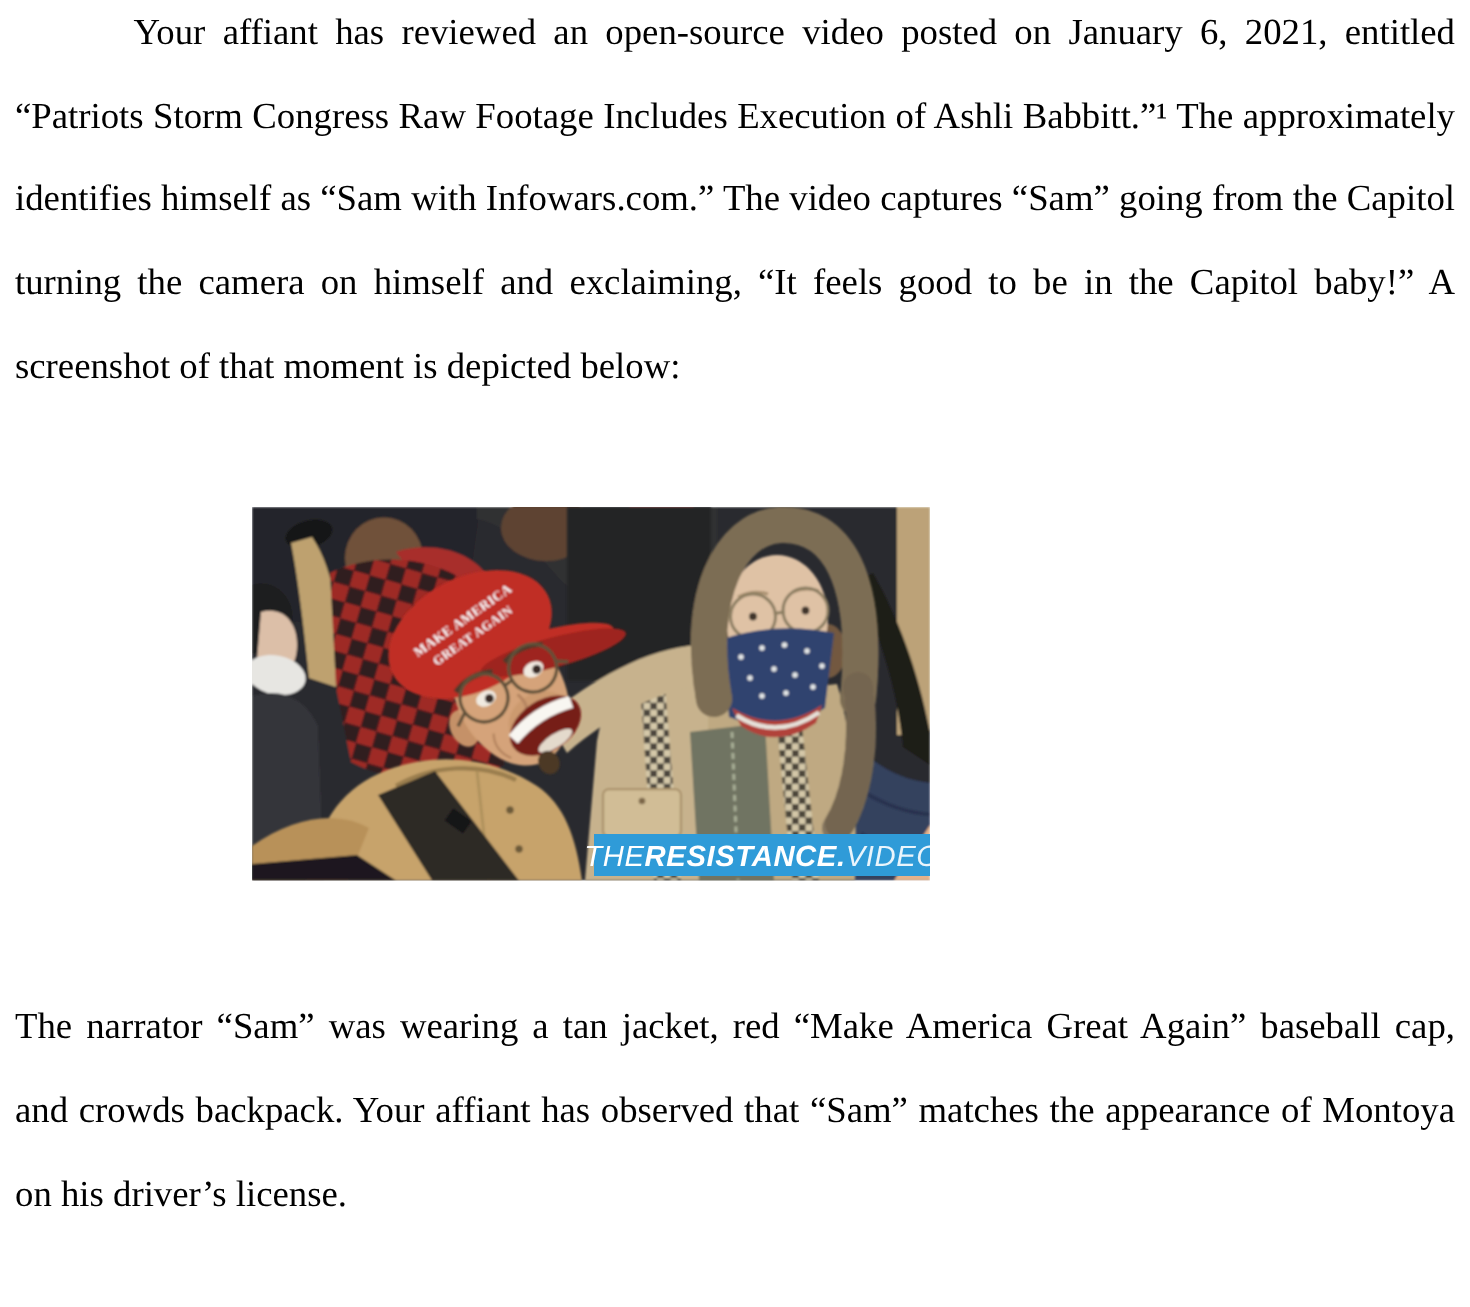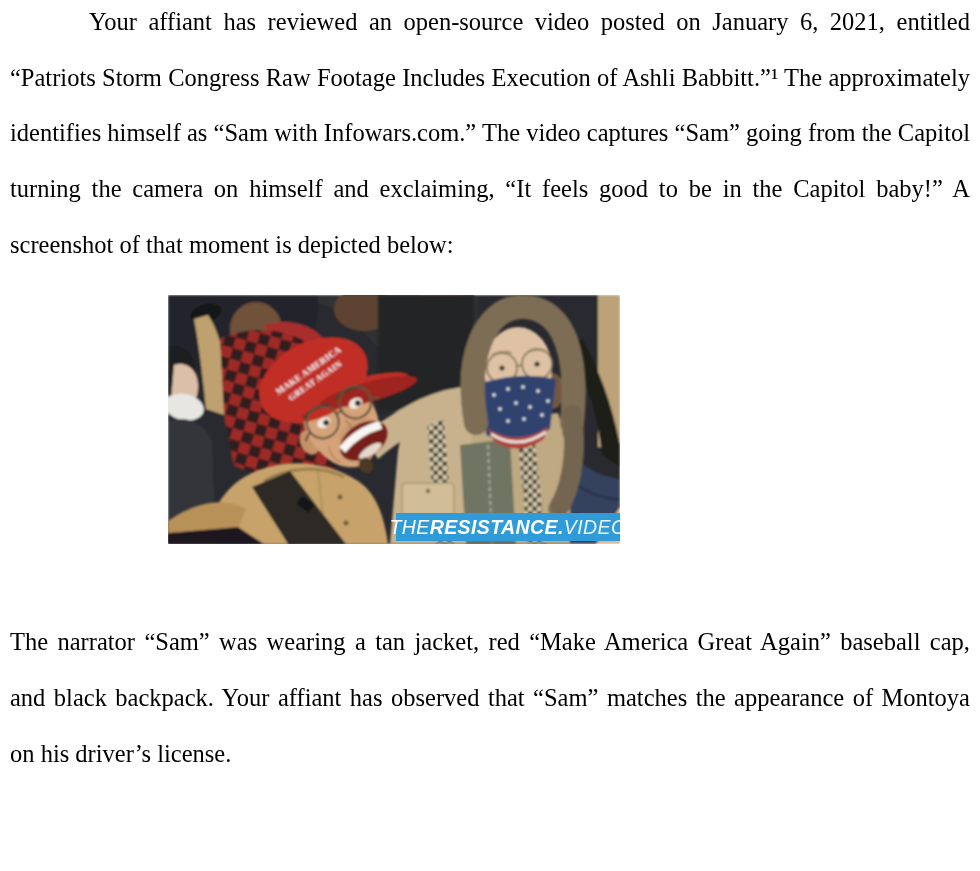--- a/index.html
+++ b/index.html
@@ -10,21 +10,21 @@
   .doc{padding:0 10px;font-size:24.5px;line-height:55.7px;}
   .line{
     text-align:justify;text-align-last:justify;-moz-text-align-last:justify;
     height:55.7px;white-space:normal;
   }
   .line.lastline{text-align:right;text-align-last:left;-moz-text-align-last:left;}
   .line.indent{text-indent:79px;}
   .p1{margin-top:-6px;}
   .p2{margin-top:34px;}
   figure.photo{
-    margin:23px 0 0 158px;width:452px;height:285px;padding:0;
+    margin:66px 0 0 158px;width:452px;height:285px;padding:0;
     line-height:0;
   }
   figure.photo svg{display:block;}
 </style>
 </head>
 <body>
 
 <div class="doc">
 
   <div class="p1">
@@ -183,17 +183,17 @@
 
       <g>
         <rect x="228" y="218" width="224" height="28" fill="#2f9bd8"></rect>
         <text x="340" y="239" text-anchor="middle" font-family="'Liberation Sans', sans-serif" font-size="19.5" font-style="italic" fill="#ffffff" letter-spacing="0.4"><tspan font-weight="500">THE</tspan><tspan font-weight="800">RESISTANCE</tspan><tspan font-weight="800">.</tspan><tspan font-weight="400" fill="#eaf5fc">VIDEO</tspan></text>
       </g>
     </svg>
   </figure>
 
   <div class="p2">
     <div class="line">The narrator “Sam” was wearing a tan jacket, red “Make America Great Again” baseball cap,</div>
-    <div class="line">and black backpack.  Your affiant has observed that “Sam” matches the appearance of Montoya</div>
+    <div class="line">and crowds backpack.  Your affiant has observed that “Sam” matches the appearance of Montoya</div>
     <div class="line lastline">on his driver’s license.</div>
   </div>
 
 </div>
 
 </body></html>

